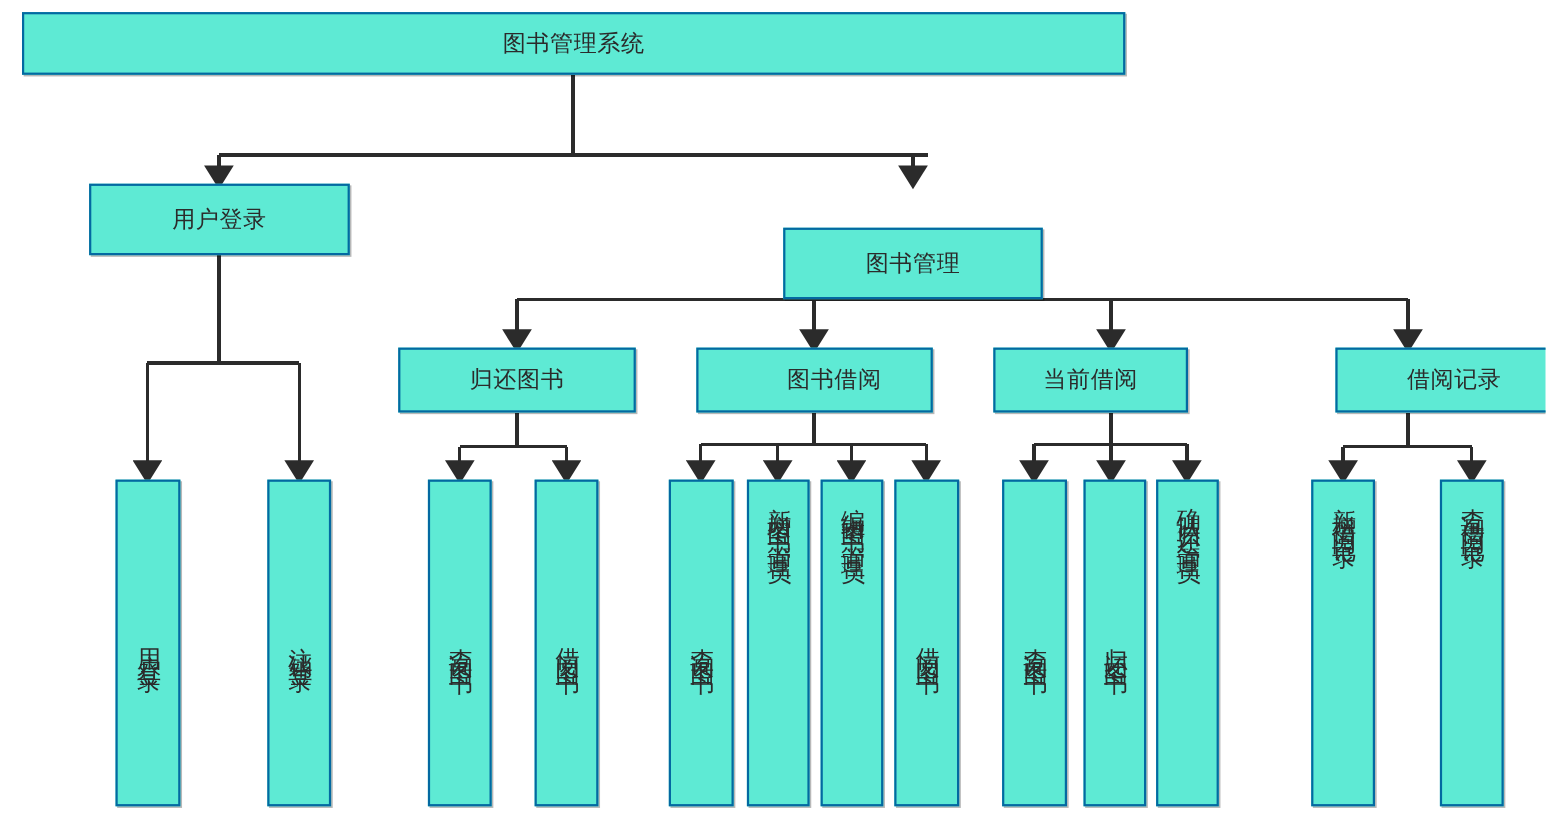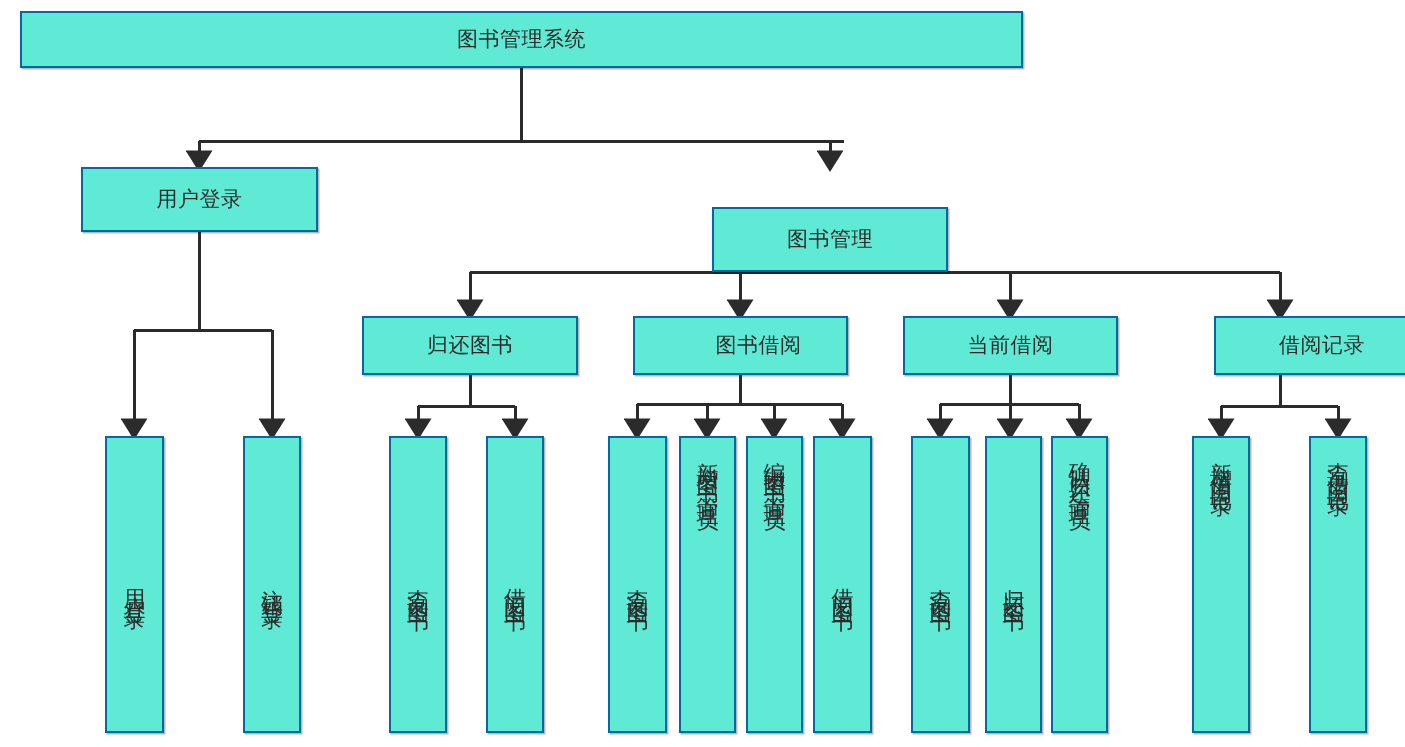--- a/index.html
+++ b/index.html
@@ -147,21 +147,21 @@
   </div>
   <div class="node-box" id="node-book_manage" style="left: 712px; top: 167px; width: 236px; height: 65px; margin-top: 40px;">
     <span class="node-label">图书管理</span>
   </div>
   <div class="node-box" id="node-new_book_rec" style="left: 362px; top: 316px; width: 216px; height: 59px;">
     <span class="node-label">归还图书</span>
   </div>
   <div class="node-box" id="node-book_borrow" style="left: 633px; top: 316px; width: 215px; height: 59px; padding-left: 36px;">
     <span class="node-label">图书借阅</span>
   </div>
-  <div class="node-box" id="node-current_borrow" style="left: 903px; top: 316px; width: 215px; height: 59px;">
+  <div class="node-box" id="node-current_borrow" style="left: 903px; top: 316px; width: 177px; height: 59px;">
     <span class="node-label">当前借阅</span>
   </div>
   <div class="node-box" id="node-borrow_record" style="left: 1214px; top: 316px; width: 216px; height: 59px;">
     <span class="node-label">借阅记录</span>
   </div>
 
   <div id="leaf-container">
       <div class="node-box leaf" id="leaf-user-login" style="left: 105px; top: 436px; width: 59px; height: 297px;">
         <div class="leaf-inner">
           <span class="node-label">用户登录</span>

